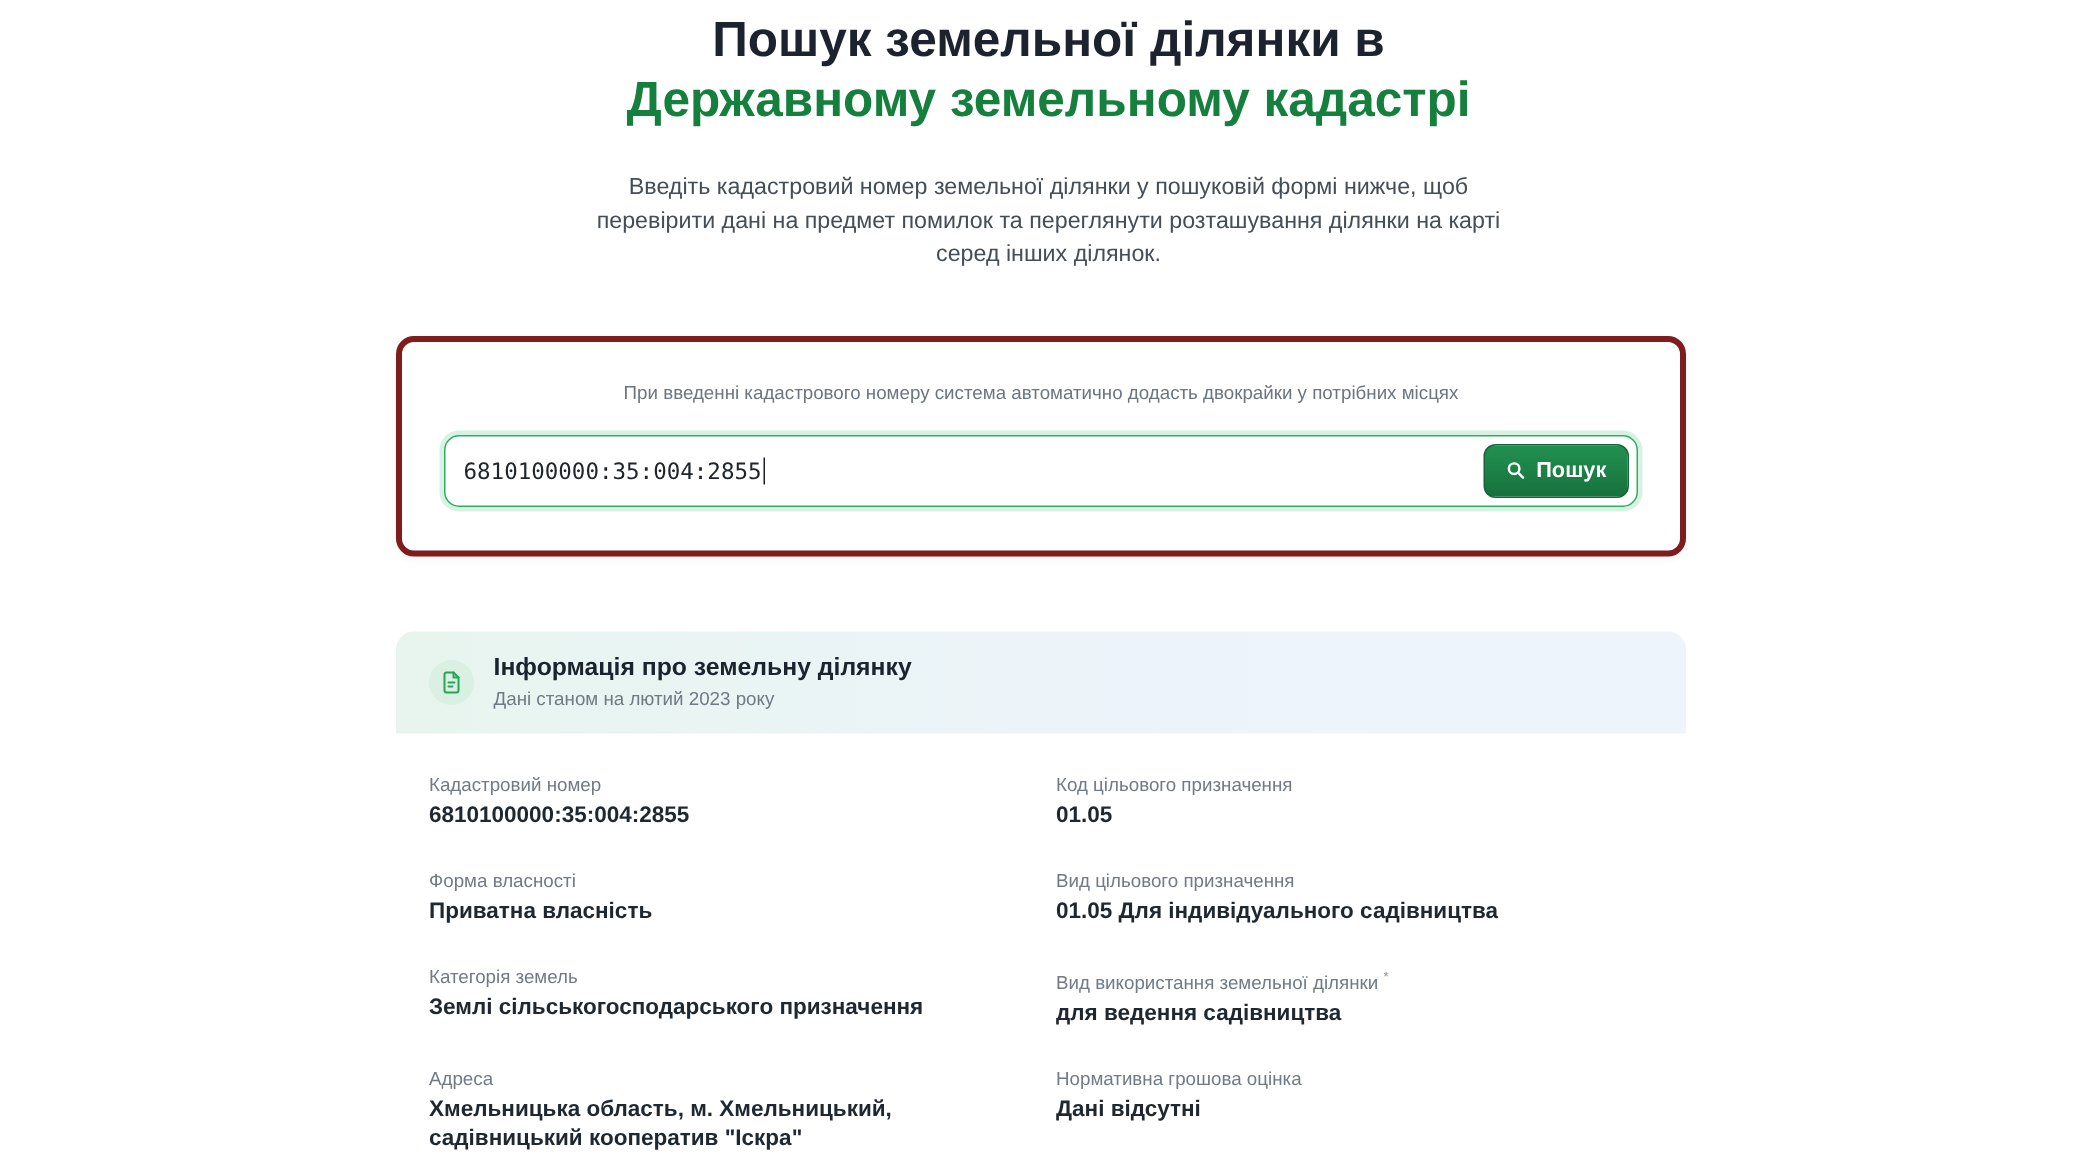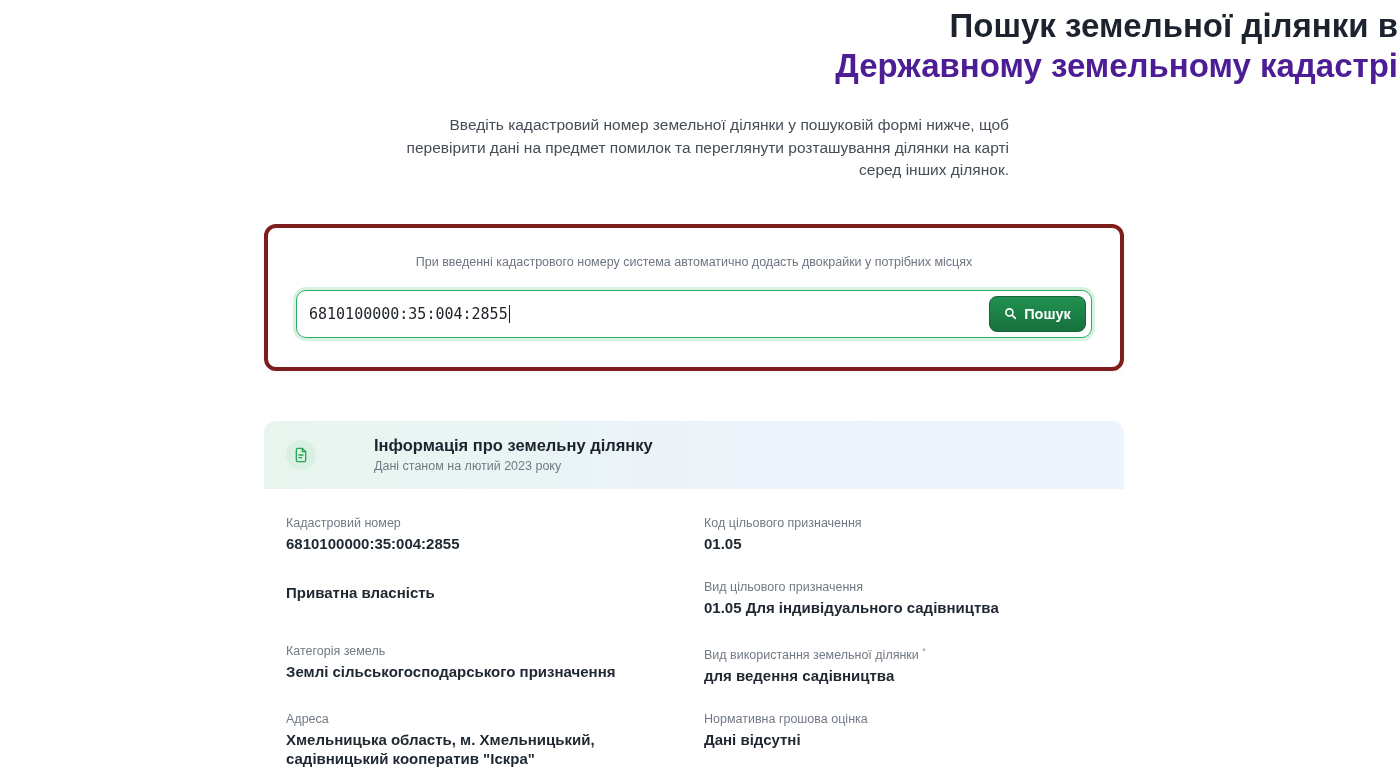--- a/index.html
+++ b/index.html
@@ -1,22 +1,22 @@
 <!DOCTYPE html>
 <html lang="uk"><head>
 <meta charset="utf-8">
 <style>
   * { margin:0; padding:0; box-sizing:border-box; }
   html,body { width:1398px; height:772px; overflow:hidden; background:#ffffff;
               font-family:"Liberation Sans", sans-serif; }
 
   
-  .hero { text-align:right; padding-top:6px; }
+  .hero { text-align:center; padding-top:6px; }
   .hero h1 { font-size:33px; line-height:40px; font-weight:700; color:#1c232e; }
-  .hero h1 .line2 { color:#4c1d95; display:block; }
+  .hero h1 .line2 { color:#15803d; display:block; }
   .hero-sub { width:620px; margin:28px auto 0; font-size:15.5px; line-height:22.5px;
               color:#454d57; }
 
   
   .search-card { width:860px; margin:42px 0 0 264px; background:#fff;
                  border:4px solid #7f1d1d; border-radius:12px;
                  box-shadow:0 2px 6px rgba(0,0,0,.04); padding:27px 28px 29px; }
   .search-hint { text-align:center; font-size:12.5px; color:#6c7580; }
   .input-wrap { position:relative; margin-top:21px; height:48px; background:#fff;
                 border:1px solid #2fae63; border-radius:10px;
@@ -31,21 +31,21 @@
                 background:linear-gradient(180deg,#219150 0%,#17713d 100%);
                 color:#fff; font-family:"Liberation Sans",sans-serif;
                 font-size:14.5px; font-weight:700;
                 display:flex; align-items:center; justify-content:center; gap:7px; }
   .search-btn svg { display:block; }
 
   
   .info-card { width:860px; margin:50px 0 0 264px; background:#fff; }
   .card-band { height:68px; border-radius:12px 12px 0 0;
                background:linear-gradient(90deg,#e7f5ee 0%,#ecf3fa 55%,#eef4fb 100%);
-               display:flex; align-items:center; padding-left:22px;gap:45px; }
+               display:flex; align-items:center; padding-left:22px; }
   .band-circle { width:30px; height:30px; border-radius:50%; background:#d9f0e3;
                  display:flex; align-items:center; justify-content:center; flex:none; }
   .band-text { margin-left:13px; }
   .band-title { font-size:16.5px; font-weight:700; color:#1b232e; }
   .band-sub { font-size:12.5px; color:#707a84; margin-top:4px; }
 
   .card-body { display:grid; grid-template-columns:418px auto; gap:27px 0;
                padding:27px 22px 0; }
   .field-label { font-size:12.5px; line-height:15px; color:#717a85; }
   .field-label sup { font-size:9px; color:#8a939d; }
@@ -105,20 +105,21 @@
     <div class="col-left">
       <div class="field-label">Кадастровий номер</div>
       <div class="field-value">6810100000:35:004:2855</div>
     </div>
     <div class="col-right">
       <div class="field-label">Код цільового призначення</div>
       <div class="field-value">01.05</div>
     </div>
 
     <div class="col-left">
+      <div class="field-label">Форма власності</div>
       <div class="field-value">Приватна власність</div>
     </div>
     <div class="col-right">
       <div class="field-label">Вид цільового призначення</div>
       <div class="field-value">01.05 Для індивідуального садівництва</div>
     </div>
 
     <div class="col-left">
       <div class="field-label">Категорія земель</div>
       <div class="field-value">Землі сільськогосподарського призначення</div>

